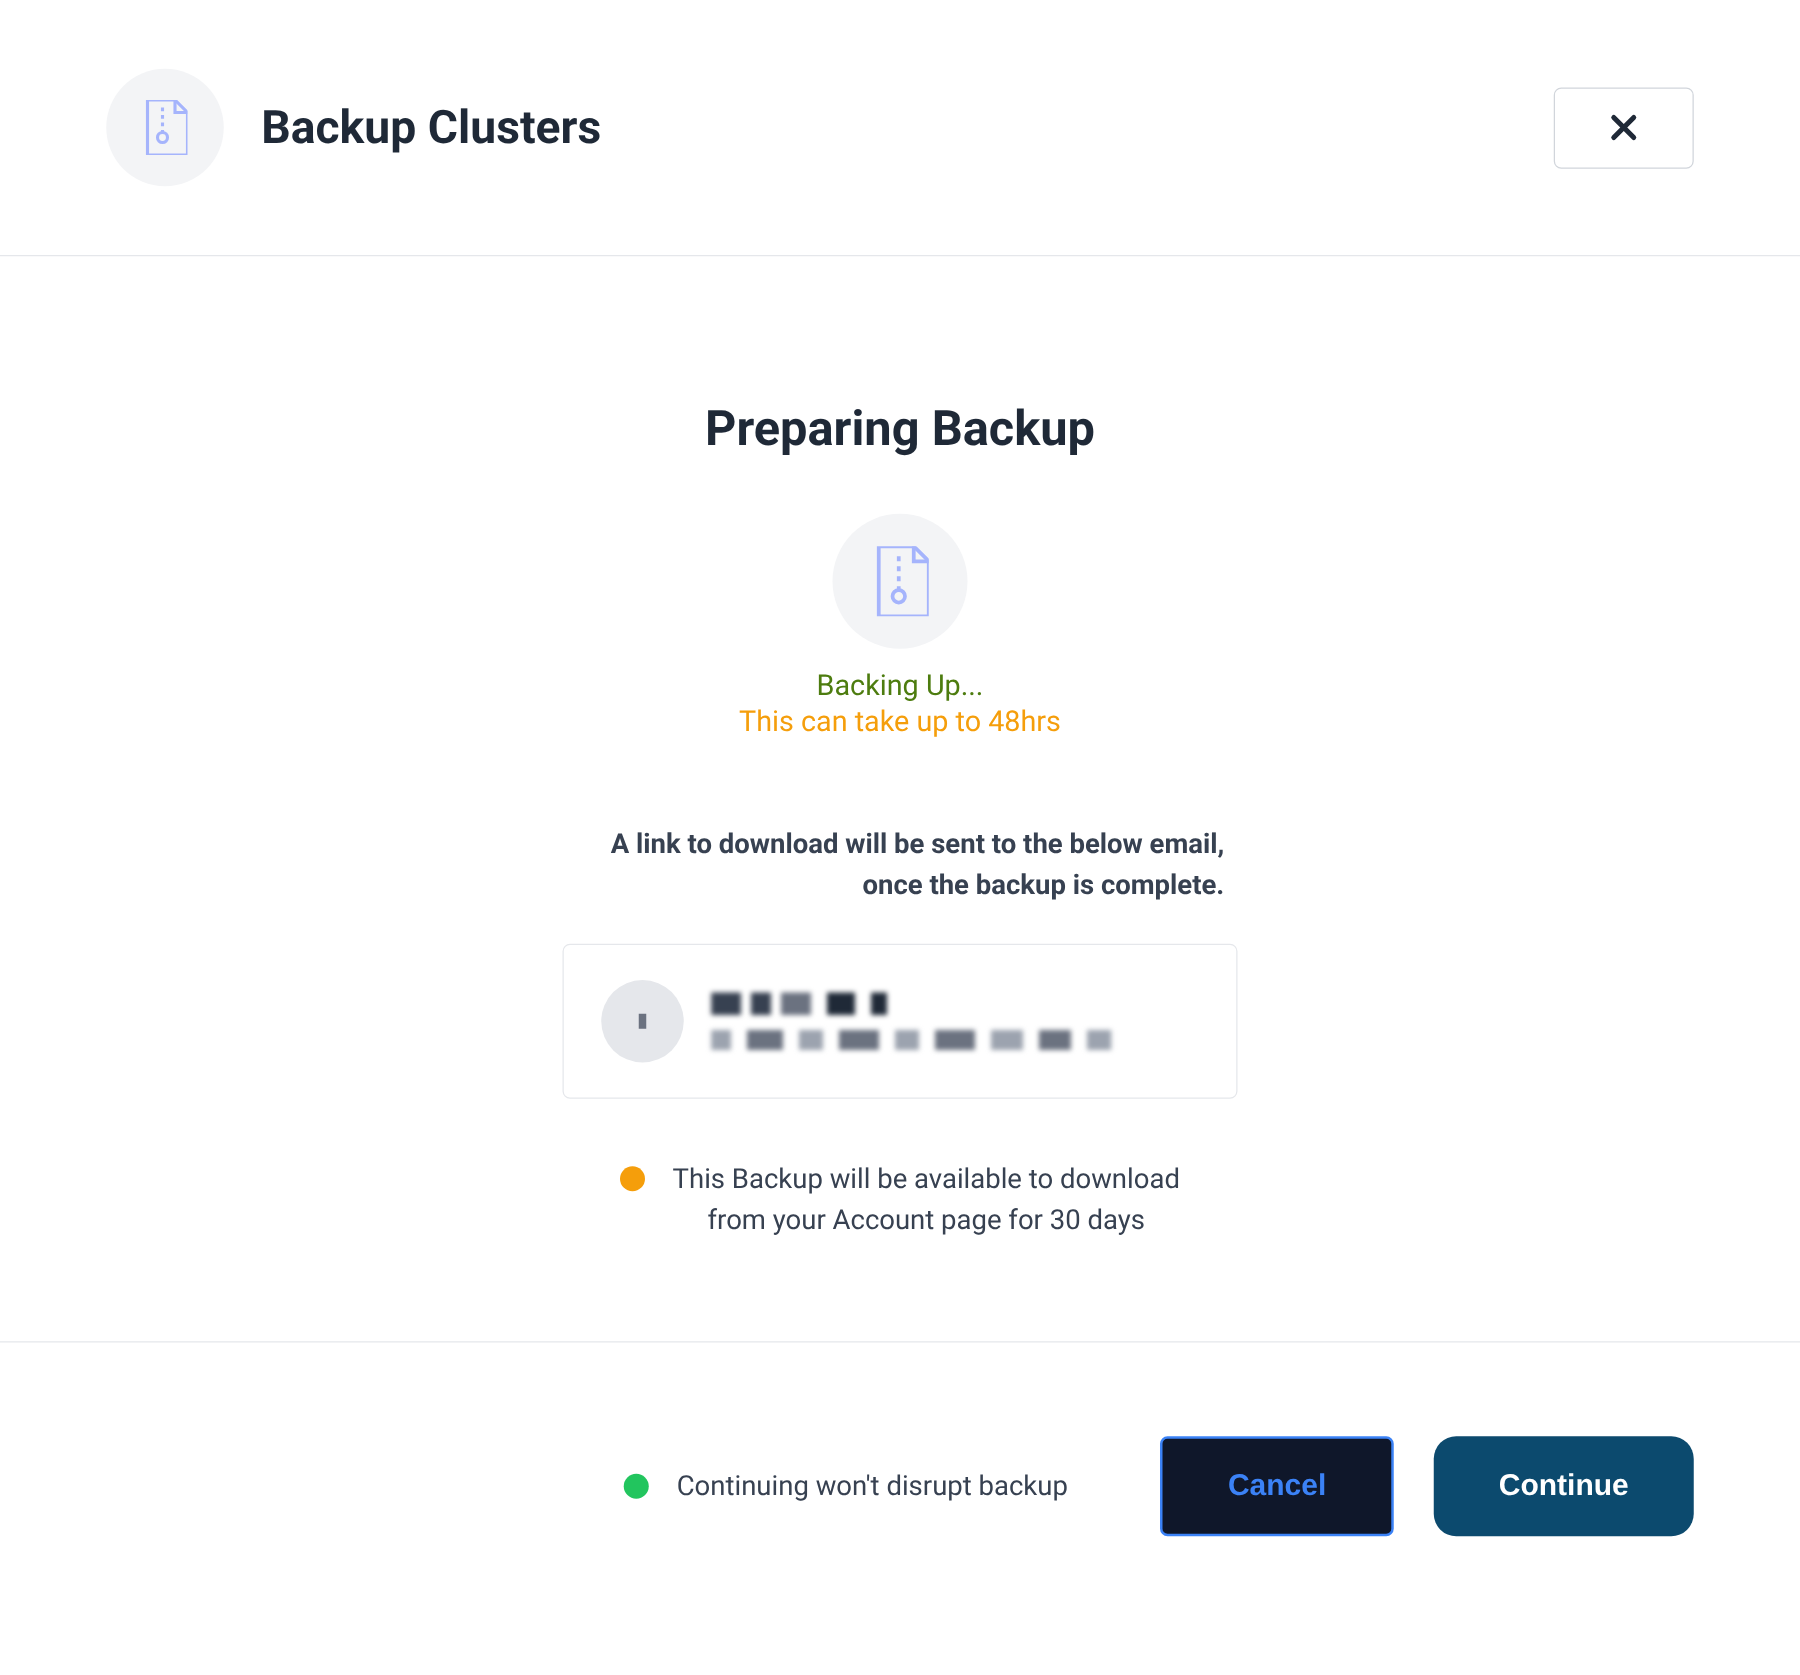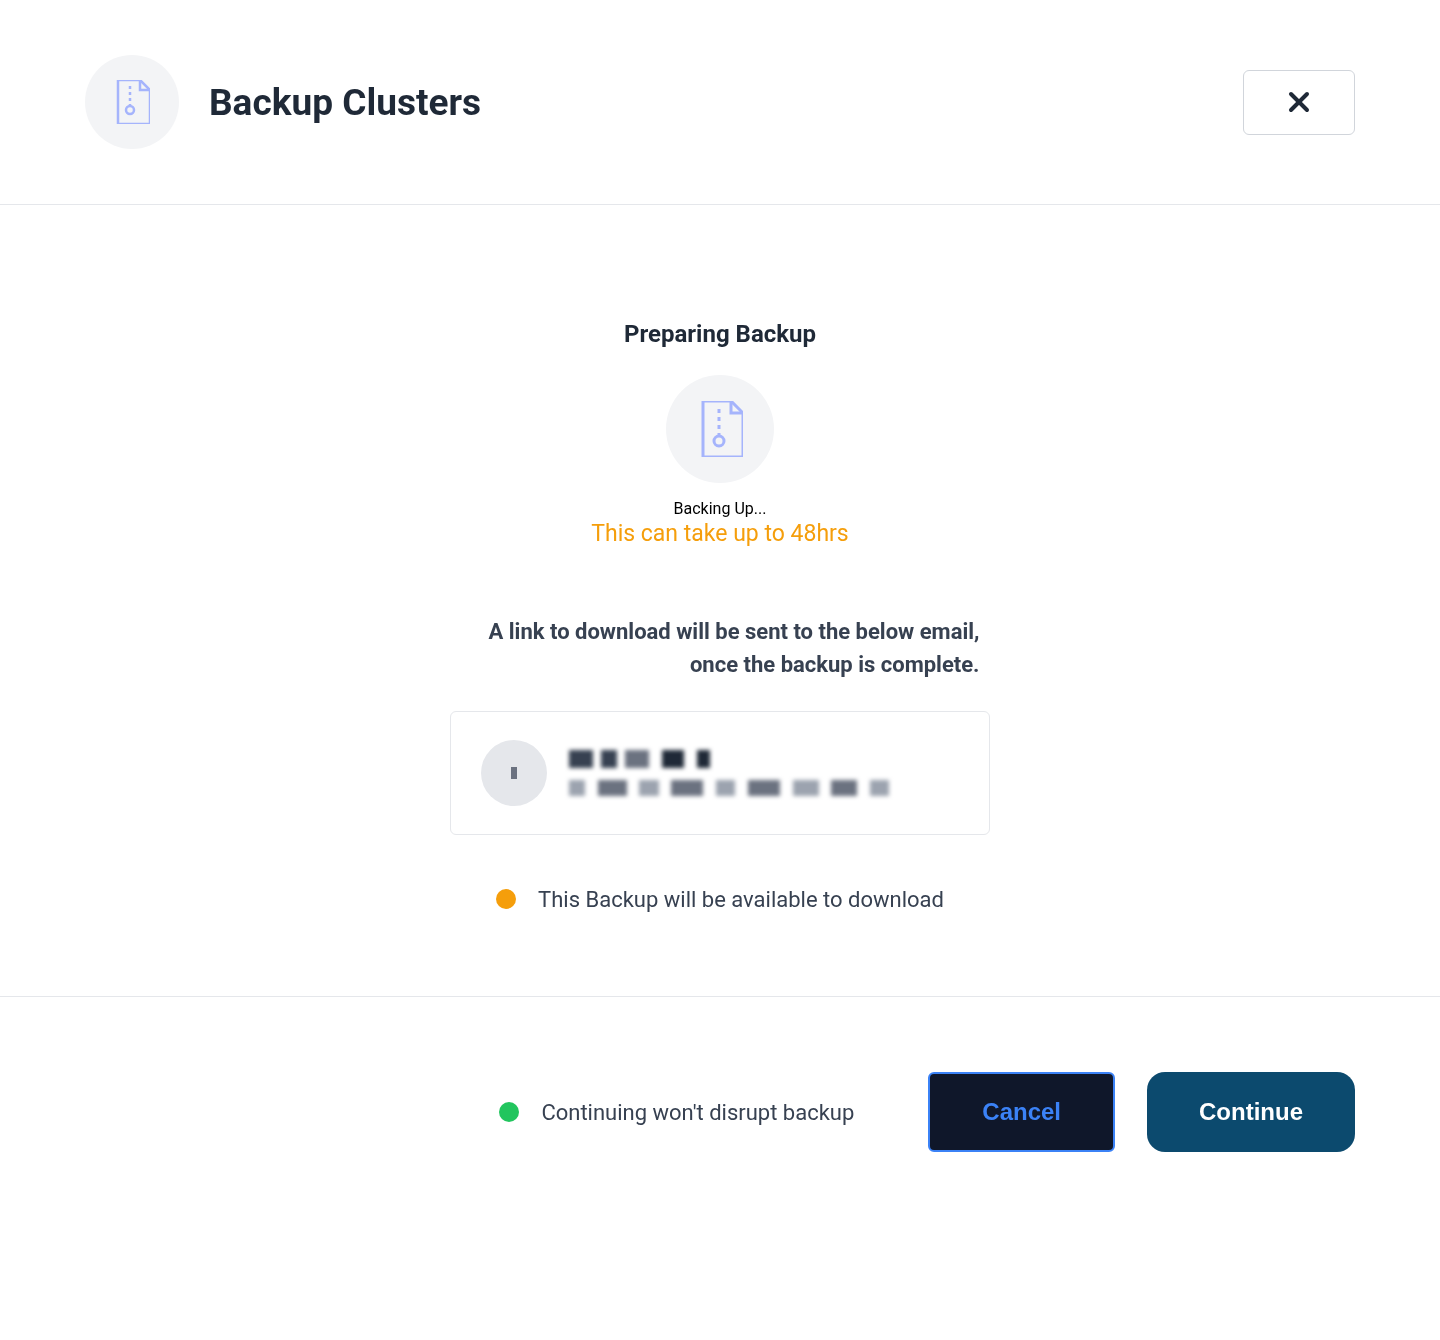--- a/index.html
+++ b/index.html
@@ -61,40 +61,40 @@
     
     .content {
       display: flex;
       flex-direction: column;
       align-items: center;
       padding: 115px 0 80px 0;
       border-bottom: 1px solid #e5e7eb;
     }
     
     .section-title {
-      font-size: 24px;
+      font-size: 39px;
       font-weight: 700;
       color: #1f2937;
-      margin-bottom: 27px;
+      margin-bottom: 45px;
     }
     
     .backup-icon-circle {
       width: 108px;
       height: 108px;
       border-radius: 50%;
       background: #f3f4f6;
       display: flex;
       align-items: center;
       justify-content: center;
       margin-bottom: 16px;
     }
     
     .status-text {
-      font-size: 16px;
-      color: #000000;
+      font-size: 23px;
+      color: #4d7c0f;
       margin-bottom: 2px;
     }
     
     .duration-text {
       font-size: 23px;
       color: #f59e0b;
       margin-bottom: 68px;
     }
     
     .description-text {
@@ -277,20 +277,21 @@
     <div class="email-info">
       <div class="blur-line-1"></div>
       <div class="blur-line-2"></div>
     </div>
   </div>
 
   <div class="info-row">
     <div class="orange-dot"></div>
     <div class="info-text">
       <span>This Backup will be available to download</span><br>
+      <span>from your Account page for 30 days</span>
     </div>
   </div>
 </div>
 
 <div class="footer">
   <div class="footer-status">
     <div class="green-dot"></div>
     <span class="footer-status-text">Continuing won't disrupt backup</span>
   </div>
   <button class="cancel-button">Cancel</button>

